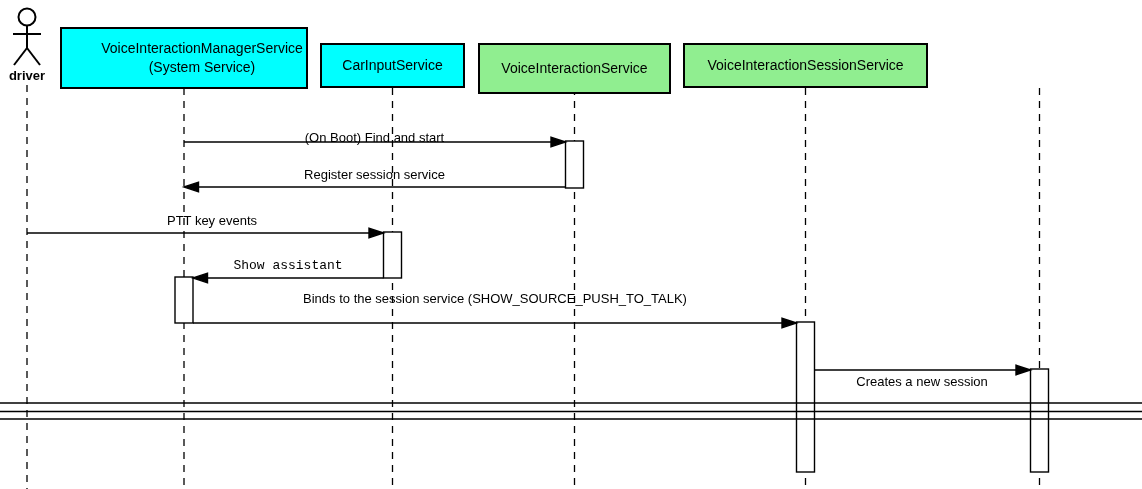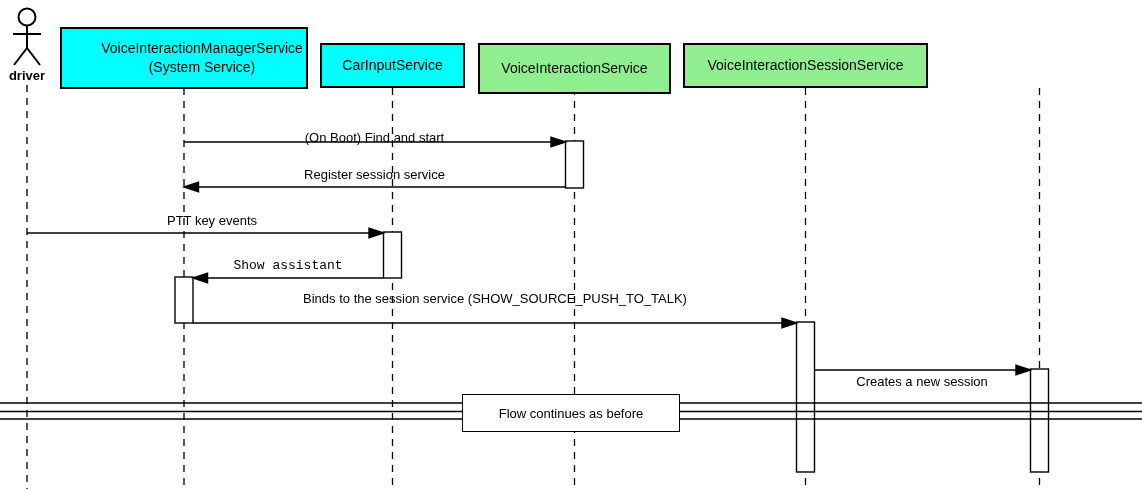--- a/index.html
+++ b/index.html
@@ -138,15 +138,14 @@
   <div class="msg-label" style="left:374.5px;top:167px;">Register session service</div>
 
   <div class="msg-label" style="left:212px;top:213px;">PTT key events</div>
 
   <div class="msg-label" style="left:288px;top:258px;font-family:Liberation Mono, monospace;">Show assistant</div>
 
   <div class="msg-label" style="left:495px;top:291px;">Binds to the session service (SHOW_SOURCE_PUSH_TO_TALK)</div>
 
   <div class="msg-label" style="left:922px;top:350px;margin-top:24px;">Creates a new session</div>
 
-  <div class="divider-label">Flow continues as before</div>
 
 </div>
 
 </body></html>

